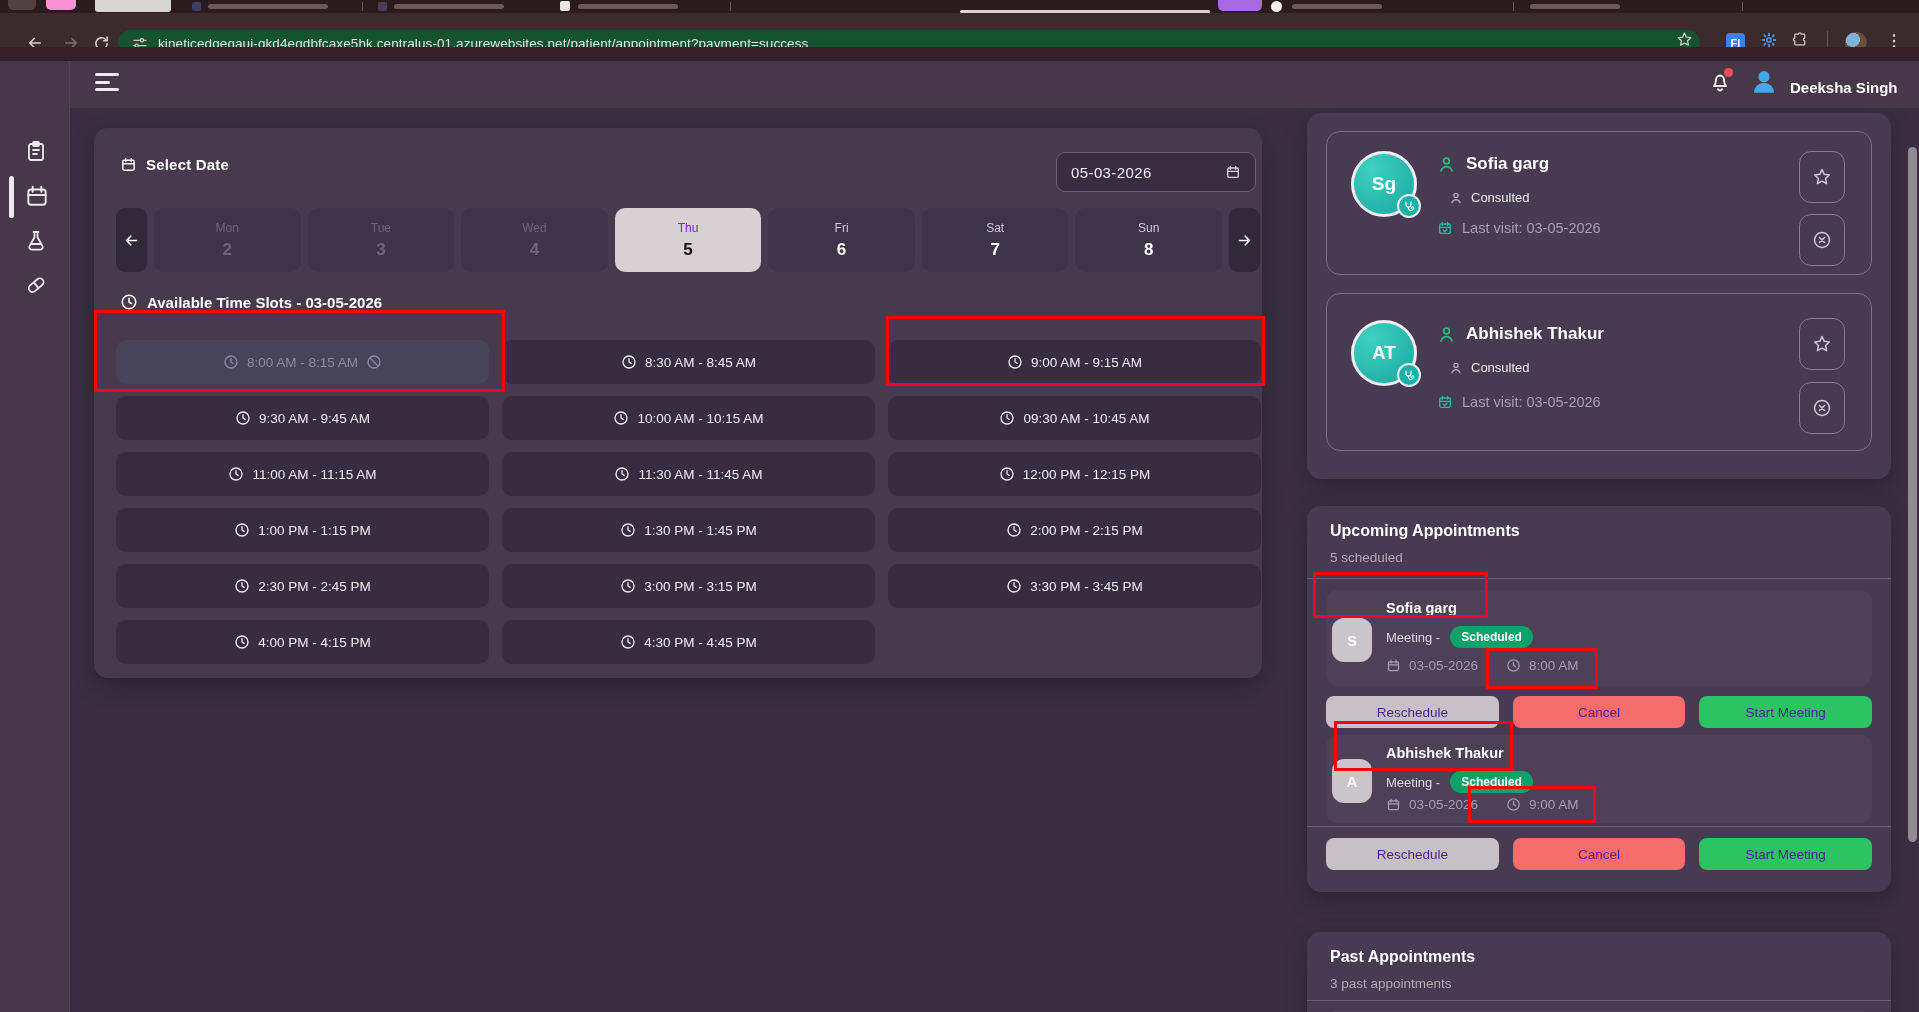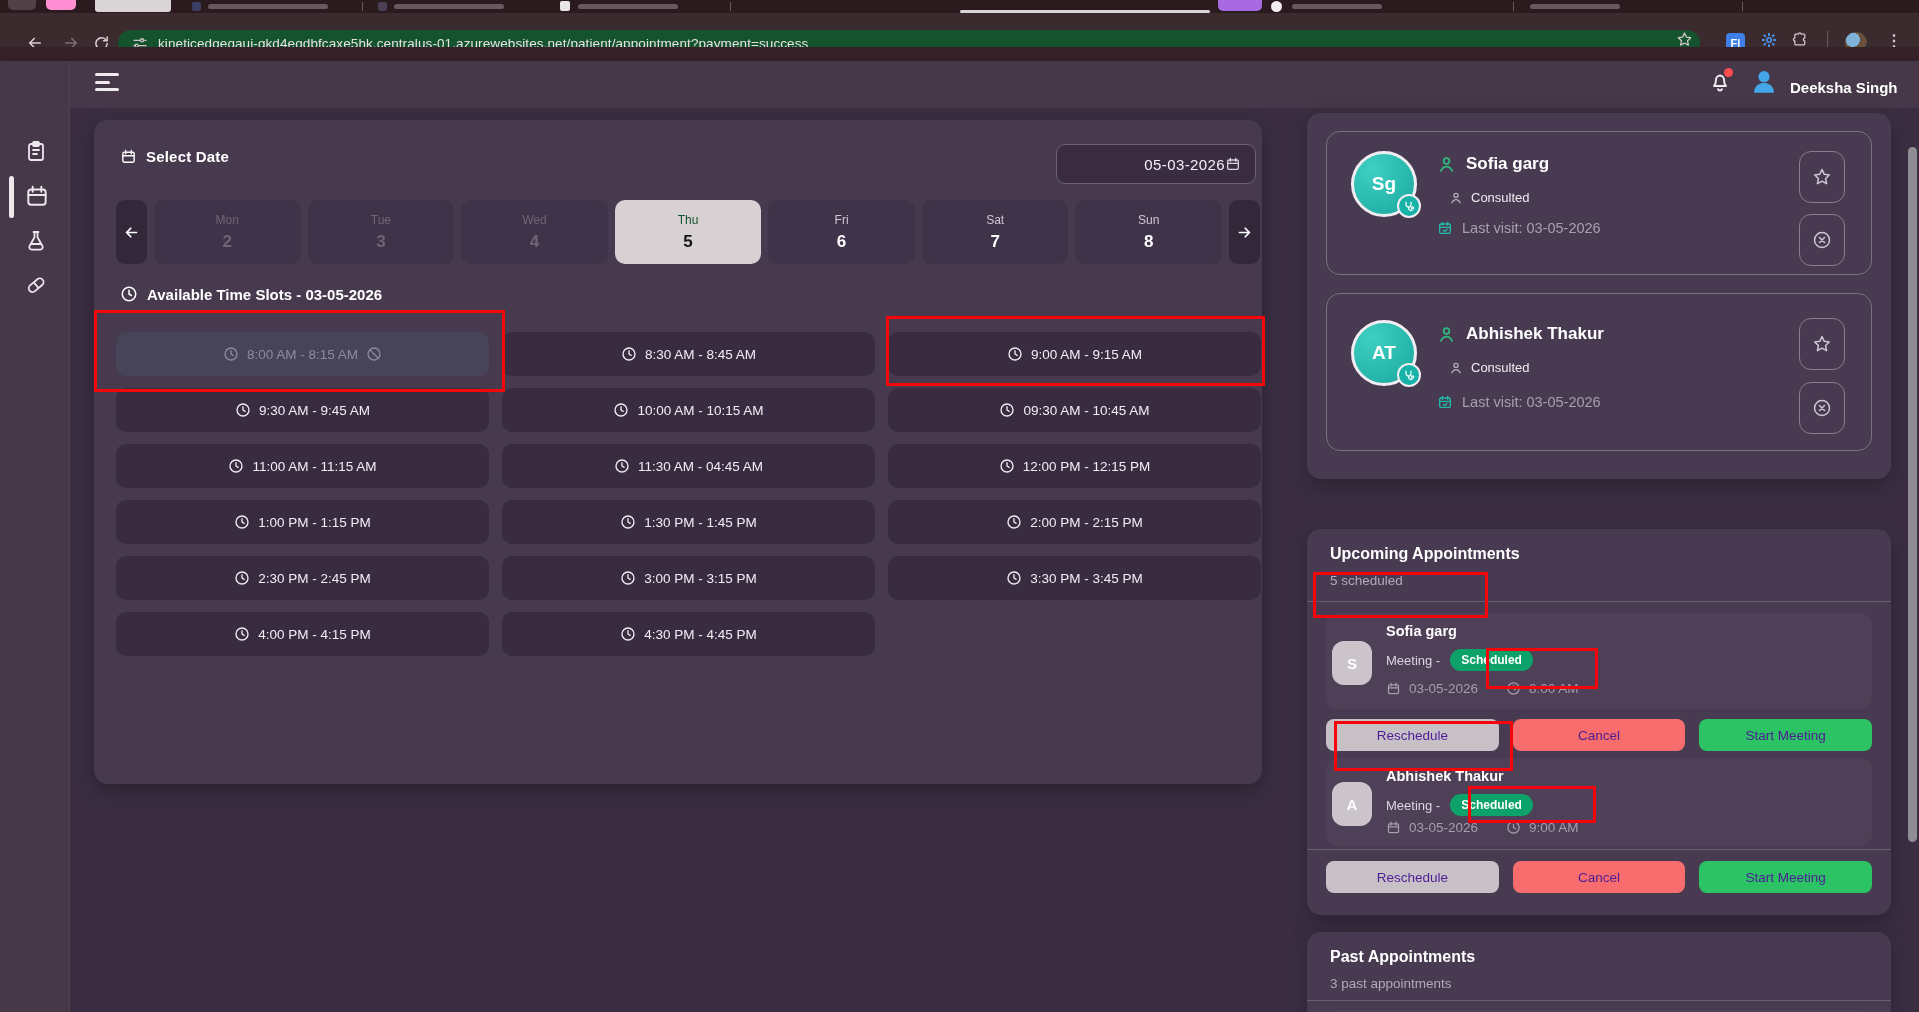--- a/index.html
+++ b/index.html
@@ -28,33 +28,33 @@
   #content-bg { position:absolute; left:70px; top:108px; width:1849px; height:904px; background:#3b2e42; }
   #hamburger { position:absolute; left:95px; top:73px; width:24px; height:20px; }
   #hamburger span { display:block; height:3px; background:#f0eaf0; border-radius:2px; margin-bottom:4.5px; }
   #hamburger span:nth-child(2){ width:62%; }
   #hdr-bell { position:absolute; left:1708px; top:70px; width:26px; height:26px; color:#f3edf3; }
   #hdr-bell .dot { position:absolute; right:1px; top:-2px; width:9px; height:9px; background:#ff4d4f; border-radius:50%; }
   #hdr-avatar { position:absolute; left:1748px; top:66px; width:32px; height:32px; color:#44a7ea; }
   #hdr-username { position:absolute; left:1790px; top:79px; color:#ffffff; font-size:15px; font-weight:bold; }
 
   
-  #mainpanel { position:absolute; left:94px; top:120px; width:1168px; height:664px; background:#473a4f; border-radius:14px; box-shadow:0 8px 22px rgba(0,0,0,.28);text-align:right; }
+  #mainpanel { position:absolute; left:94px; top:128px; width:1168px; height:550px; background:#473a4f; border-radius:14px; box-shadow:0 8px 22px rgba(0,0,0,.28); }
   #selectdate-row { position:absolute; left:26px; top:28px; display:flex; align-items:center; gap:9px; color:#fff; }
   #selectdate-row .lbl { font-size:15px; font-weight:bold; letter-spacing:.2px; }
   #date-input { position:absolute; left:962px; top:24px; width:200px; height:40px; background:#3a2d42; border:1px solid #6e6176; border-radius:9px; display:flex; align-items:center; padding:0 14px; }
   #date-input .val { color:#f4eff5; font-size:15px; flex:1; letter-spacing:.4px; }
   #weekrow { position:absolute; left:22px; top:80px; width:1144px; height:64px; display:flex; gap:7px; }
   .wk-arrow { width:31px; height:64px; background:#32283a; border-radius:9px; color:#fff; display:flex; align-items:center; justify-content:center; font-size:19px; flex:none; }
   .day-card { flex:1; background:#3f3349; border-radius:10px; display:flex; flex-direction:column; align-items:center; justify-content:center; gap:5px; }
   .day-card .dname { font-size:12px; color:#cfc7d4; }
   .day-card .dnum { font-size:17px; font-weight:bold; color:#ffffff; }
   .day-card.dim .dname, .day-card.dim .dnum { color:#6e6579; }
   .day-card.selected { background:#d8d1d3; }
-  .day-card.selected .dname { color:#14532d; }
+  .day-card.selected .dname { color:#6d28d9; }
   .day-card.selected .dnum { color:#15121a; }
   #slots-heading { position:absolute; left:26px; top:165px; display:flex; align-items:center; gap:9px; color:#fff; }
   #slots-heading .lbl { font-size:15px; font-weight:bold; }
   #slotgrid { position:absolute; left:22px; top:212px; width:1145px; display:grid; grid-template-columns:repeat(3,1fr); column-gap:13px; row-gap:12px; }
   .slot { height:44px; background:#392c40; border-radius:10px; display:flex; align-items:center; justify-content:center; gap:8px; color:#f2edf4; font-size:13.5px; }
   .slot .cicon { width:16px; height:16px; }
   .slot.disabled { background:#474358; color:#8e89a0; }
 
   
   .rpanel { position:absolute; left:1307px; width:584px; background:#483a50; border-radius:14px; box-shadow:0 8px 22px rgba(0,0,0,.25); }
@@ -66,21 +66,21 @@
   .pc-name-row .picon { color:#2fb97e; width:19px; height:19px; }
   .pc-name { color:#ffffff; font-size:17px; font-weight:bold; }
   .pc-status-row { position:absolute; left:122px; top:58px; display:flex; align-items:center; gap:8px; }
   .pc-status-row .picon { color:#b6acbb; width:14px; height:14px; }
   .pc-status { color:#f0eaf1; font-size:13px; }
   .pc-visit-row { position:absolute; left:110px; top:88px; display:flex; align-items:center; gap:9px; }
   .pc-visit-row .picon { color:#23b9a9; width:16px; height:16px; }
   .pc-visit { color:#aa9fb0; font-size:14.5px; }
   .pc-btn { position:absolute; left:472px; width:46px; height:52px; border:1.5px solid #8a7d90; border-radius:12px; color:#cfc6d3; display:flex; align-items:center; justify-content:center; background:transparent; }
 
-  #upcoming-panel { top:506px; height:386px;margin-top:23px; }
+  #upcoming-panel { top:506px; height:386px; }
   .sec-title { position:absolute; left:23px; color:#ffffff; font-size:16px; font-weight:bold; }
   .sec-sub { position:absolute; left:23px; color:#b3a9b8; font-size:13.5px; }
   .sec-divider { position:absolute; left:0px; width:584px; height:1px; background:#6a5e71; }
   .appt-card { position:absolute; left:19px; width:546px; background:#4e4157; border-radius:12px; }
   .ap-avatar { position:absolute; left:6px; top:28px; width:40px; height:44px; border-radius:12px; background:#cbc4ca; color:#fffdfd; font-size:15px; font-weight:bold; display:flex; align-items:center; justify-content:center; }
   .ap-name { position:absolute; left:60px; top:10px; color:#ffffff; font-size:14.5px; font-weight:bold; }
   .ap-meet-row { position:absolute; left:60px; top:36px; display:flex; align-items:center; gap:10px; }
   .ap-meet { color:#ddd5e1; font-size:13px; }
   .badge { background:#0ea26b; color:#fff; font-size:12px; font-weight:bold; padding:4px 11px; border-radius:11px; }
   .ap-dt-row { position:absolute; left:60px; top:68px; display:flex; align-items:center; gap:8px; color:#a79daf; font-size:13.5px; }
@@ -350,21 +350,21 @@
             <circle cx="12" cy="12" r="9"></circle>
             <path d="M12 7v5l3.2 2"></path>
           </svg>
           <span>11:00 AM - 11:15 AM</span>
         </div>
       <div class="slot">
           <svg class="cicon" viewBox="0 0 24 24" fill="none" stroke="currentColor" stroke-width="2" stroke-linecap="round">
             <circle cx="12" cy="12" r="9"></circle>
             <path d="M12 7v5l3.2 2"></path>
           </svg>
-          <span>11:30 AM - 04:45 AM</span>
+          <span>11:30 AM - 11:45 AM</span>
         </div>
       <div class="slot">
           <svg class="cicon" viewBox="0 0 24 24" fill="none" stroke="currentColor" stroke-width="2" stroke-linecap="round">
             <circle cx="12" cy="12" r="9"></circle>
             <path d="M12 7v5l3.2 2"></path>
           </svg>
           <span>12:00 PM - 12:15 PM</span>
         </div>
       <div class="slot">
           <svg class="cicon" viewBox="0 0 24 24" fill="none" stroke="currentColor" stroke-width="2" stroke-linecap="round">

